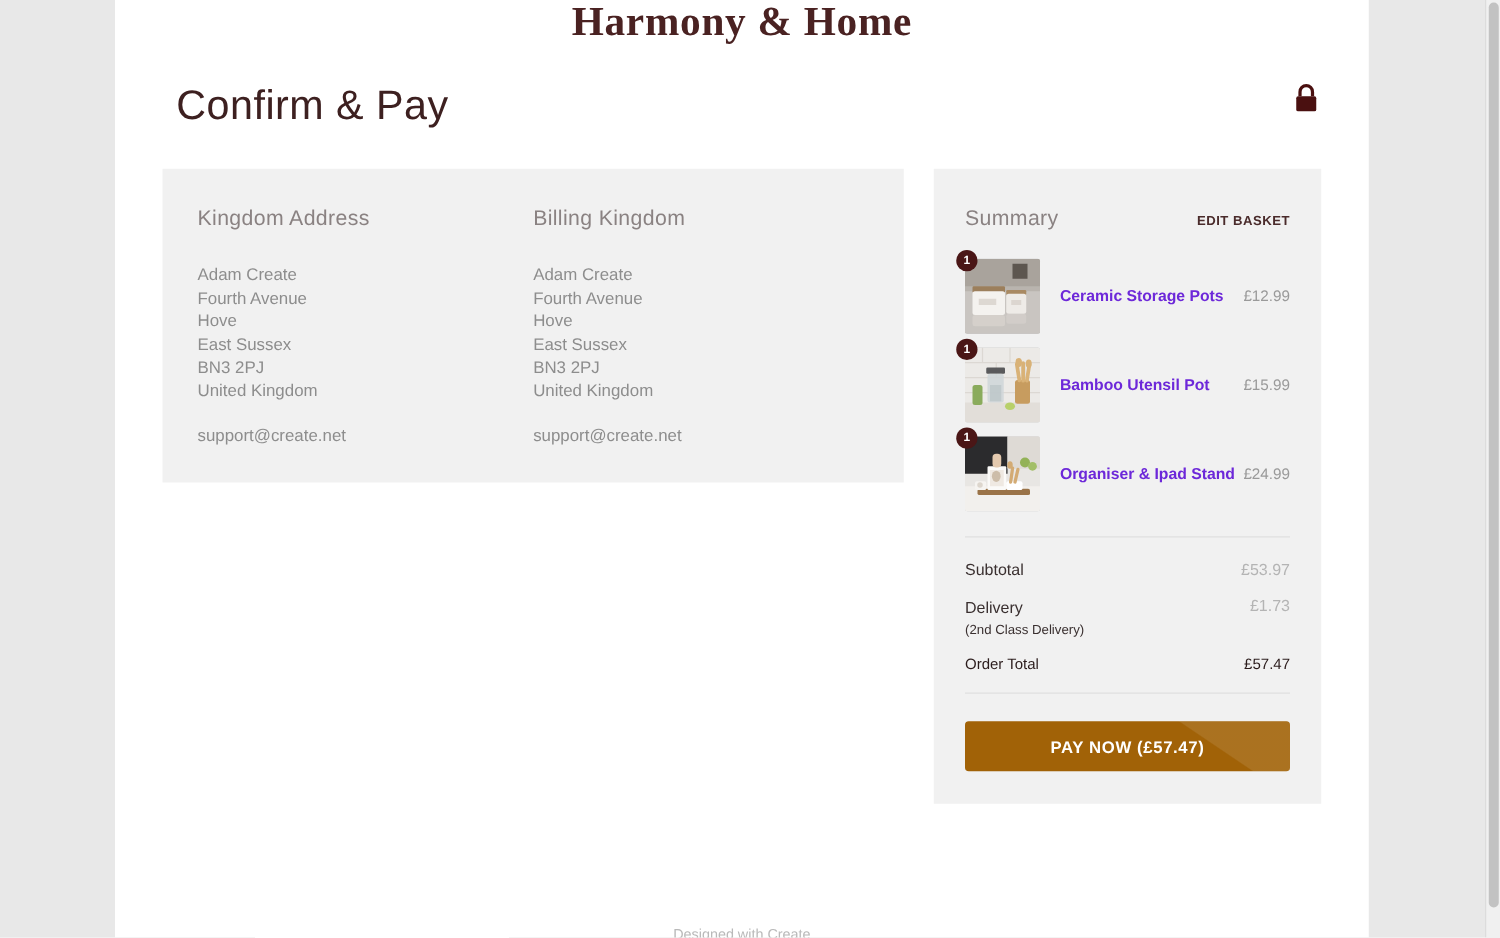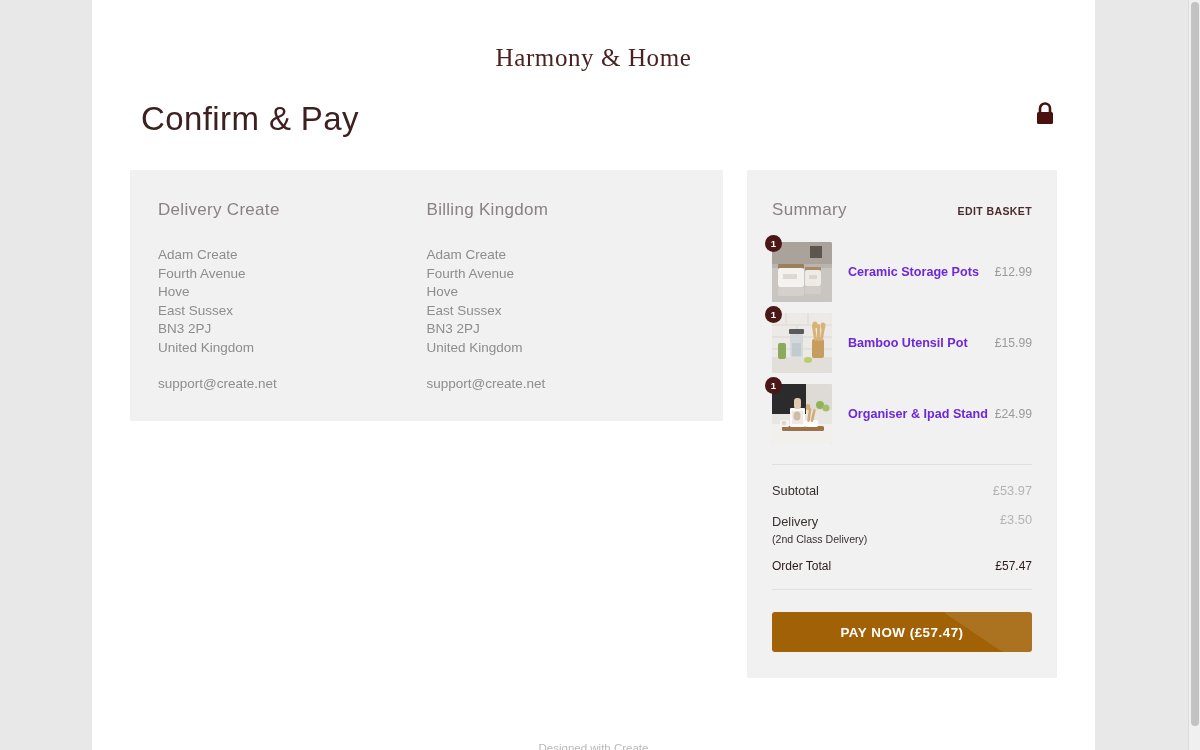--- a/index.html
+++ b/index.html
@@ -49,24 +49,23 @@
     top: 2px;
     width: 8px;
     height: 724px;
     background: #c2c2c2;
     border-radius: 4px;
   }
 
   
   .site-logo {
     text-align: center;
-    padding-top: 44px;
     font-family: "Liberation Serif", serif;
-    font-size: 25px;
-    font-weight: 400;
+    font-size: 33px;
+    font-weight: 700;
     color: #4a2222;
     letter-spacing: 0.6px;
   }
 
   .title-row {
     position: relative;
     margin-top: 24px;
     padding: 0 38px 0 49px;
     height: 56px;
   }
@@ -322,21 +321,21 @@
           <rect x="3" y="11" width="16" height="12" rx="1.5" fill="#4a1010"></rect>
         </svg>
       </span>
     </div>
 
     <div class="content">
 
       <div class="address-panel">
 
         <div class="address-block">
-          <div class="address-heading">Delivery Create</div>
+          <div class="address-heading">Kingdom Address</div>
           <div class="address-line">Adam Create</div>
           <div class="address-line">Fourth Avenue</div>
           <div class="address-line">Hove</div>
           <div class="address-line">East Sussex</div>
           <div class="address-line">BN3 2PJ</div>
           <div class="address-line">United Kingdom</div>
           <div class="address-email">support@create.net</div>
         </div>
 
         <div class="address-block">
@@ -455,21 +454,21 @@
         <div class="total-row">
           <div class="total-label">Subtotal</div>
           <div class="total-value">£53.97</div>
         </div>
 
         <div class="total-row">
           <div>
             <span class="total-label">Delivery</span>
             <span class="total-sub">(2nd Class Delivery)</span>
           </div>
-          <div class="total-value">£3.50</div>
+          <div class="total-value">£1.73</div>
         </div>
 
         <div class="total-row grand">
           <div class="total-label">Order Total</div>
           <div class="total-value">£57.47</div>
         </div>
 
         <div class="divider2"></div>
 
         <button class="pay-button">

